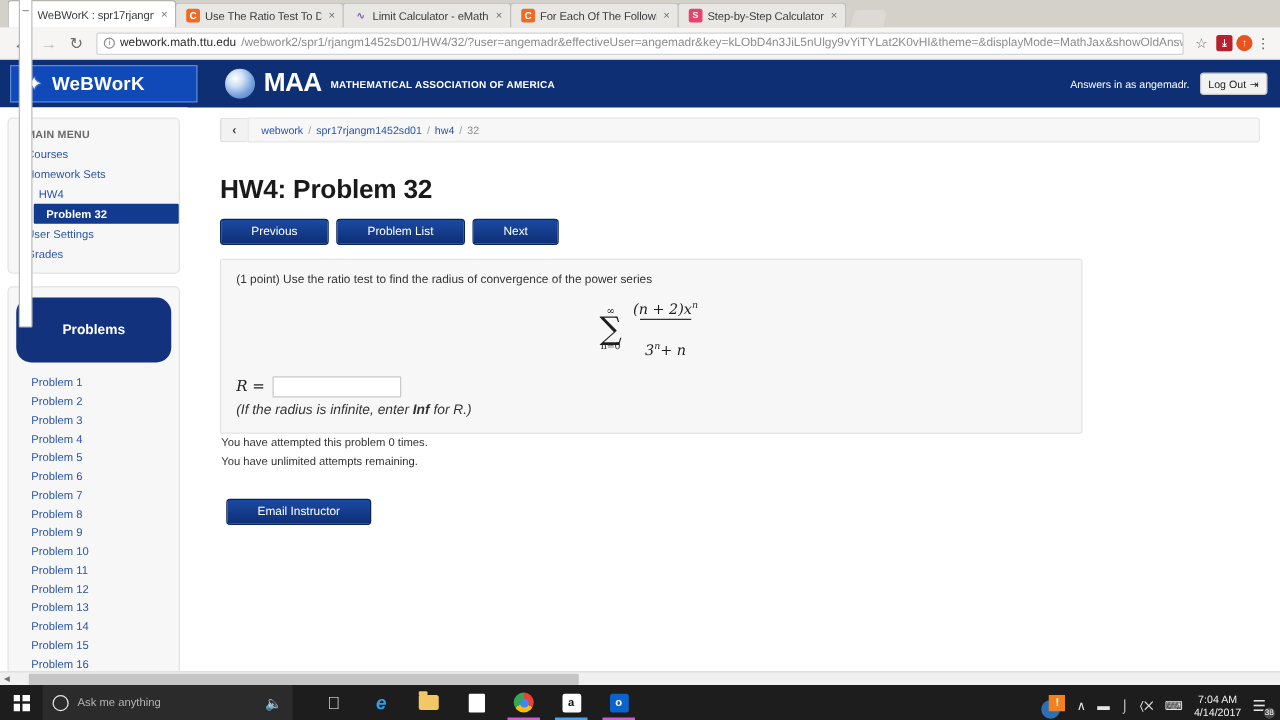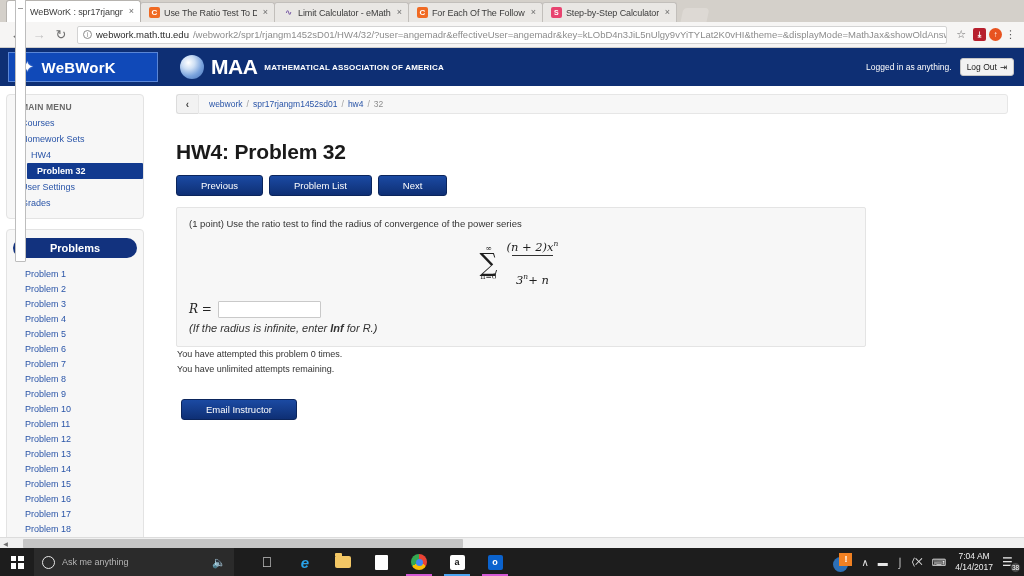--- a/index.html
+++ b/index.html
@@ -143,21 +143,21 @@
     padding: 3px 0 3px 14px; text-decoration: none;
   }
   .menu-link.indent1 { padding-left: 24px; }
   .menu-link.active {
     background: #123a8f; color: #ffffff; font-weight: bold;
     margin-left: 20px; padding-left: 10px; border-radius: 1px;
   }
   .problems-pill {
     background: #12327e; color: #ffffff; font-weight: bold;
     font-size: 11px; text-align: center; border-radius: 12px;
-    margin: 2px 6px 8px 6px; padding: 4px 0;
+    margin: 2px 6px 8px 6px; padding: 20px 0;
   }
   .prob-link {
     display: block; font-size: 9px; color: #2a55a8;
     padding: 2.5px 0 2.5px 18px; text-decoration: none;
   }
 
   
   .content { flex: 1; padding: 8px 16px 0 26px; position: relative; }
 
   .crumbrow { display: flex; align-items: stretch; height: 20px; }
@@ -223,21 +223,21 @@
 
   .btnrow2 { display: flex; gap: 7px; margin: 14px 0 10px 5px; }
   .status-line { font-size: 9px; color: #333; margin-left: 1px; line-height: 15px; }
   .email-btn { margin: 22px 0 0 5px; display: inline-block; text-align: right; }
 
   
   .taskbar {
     position: absolute; left: 0; bottom: 0;
     width: 1024px; height: 28px;
     background: #1d1d1d;
-    display: flex; align-items: center;
+    display: flex; align-items: flex-end;
   }
   .startbtn { width: 34px; height: 28px; display: flex; align-items: center; justify-content: center; }
   .winlogo {
     width: 13px; height: 13px;
     display: grid; grid-template-columns: 1fr 1fr; grid-template-rows: 1fr 1fr; gap: 1.4px;
   }
   .winlogo i { background: #ffffff; display: block; }
   .searchbox {
     width: 200px; height: 28px; background: #2b2b2b;
     display: flex; align-items: center; gap: 7px; padding: 0 8px;
@@ -357,21 +357,21 @@
       <div class="ww-logo-box">
         <span class="ww-star">✦</span>
         <span class="ww-logo-text">WeBWorK</span>
       </div>
       <div class="maa-block">
         <span class="maa-ball"></span>
         <span class="maa-text">MAA</span>
         <span class="maa-sub">MATHEMATICAL ASSOCIATION OF AMERICA</span>
       </div>
       <div class="login-area">
-        <span class="login-text">Logged in as anything.</span>
+        <span class="login-text">Answers in as angemadr.</span>
         <span class="logout-btn">
           <span>Log Out</span>
           <span>⇥</span>
         </span>
       </div>
     </div>
 
     <div class="body-wrap">
 
       <div class="sidebar">

